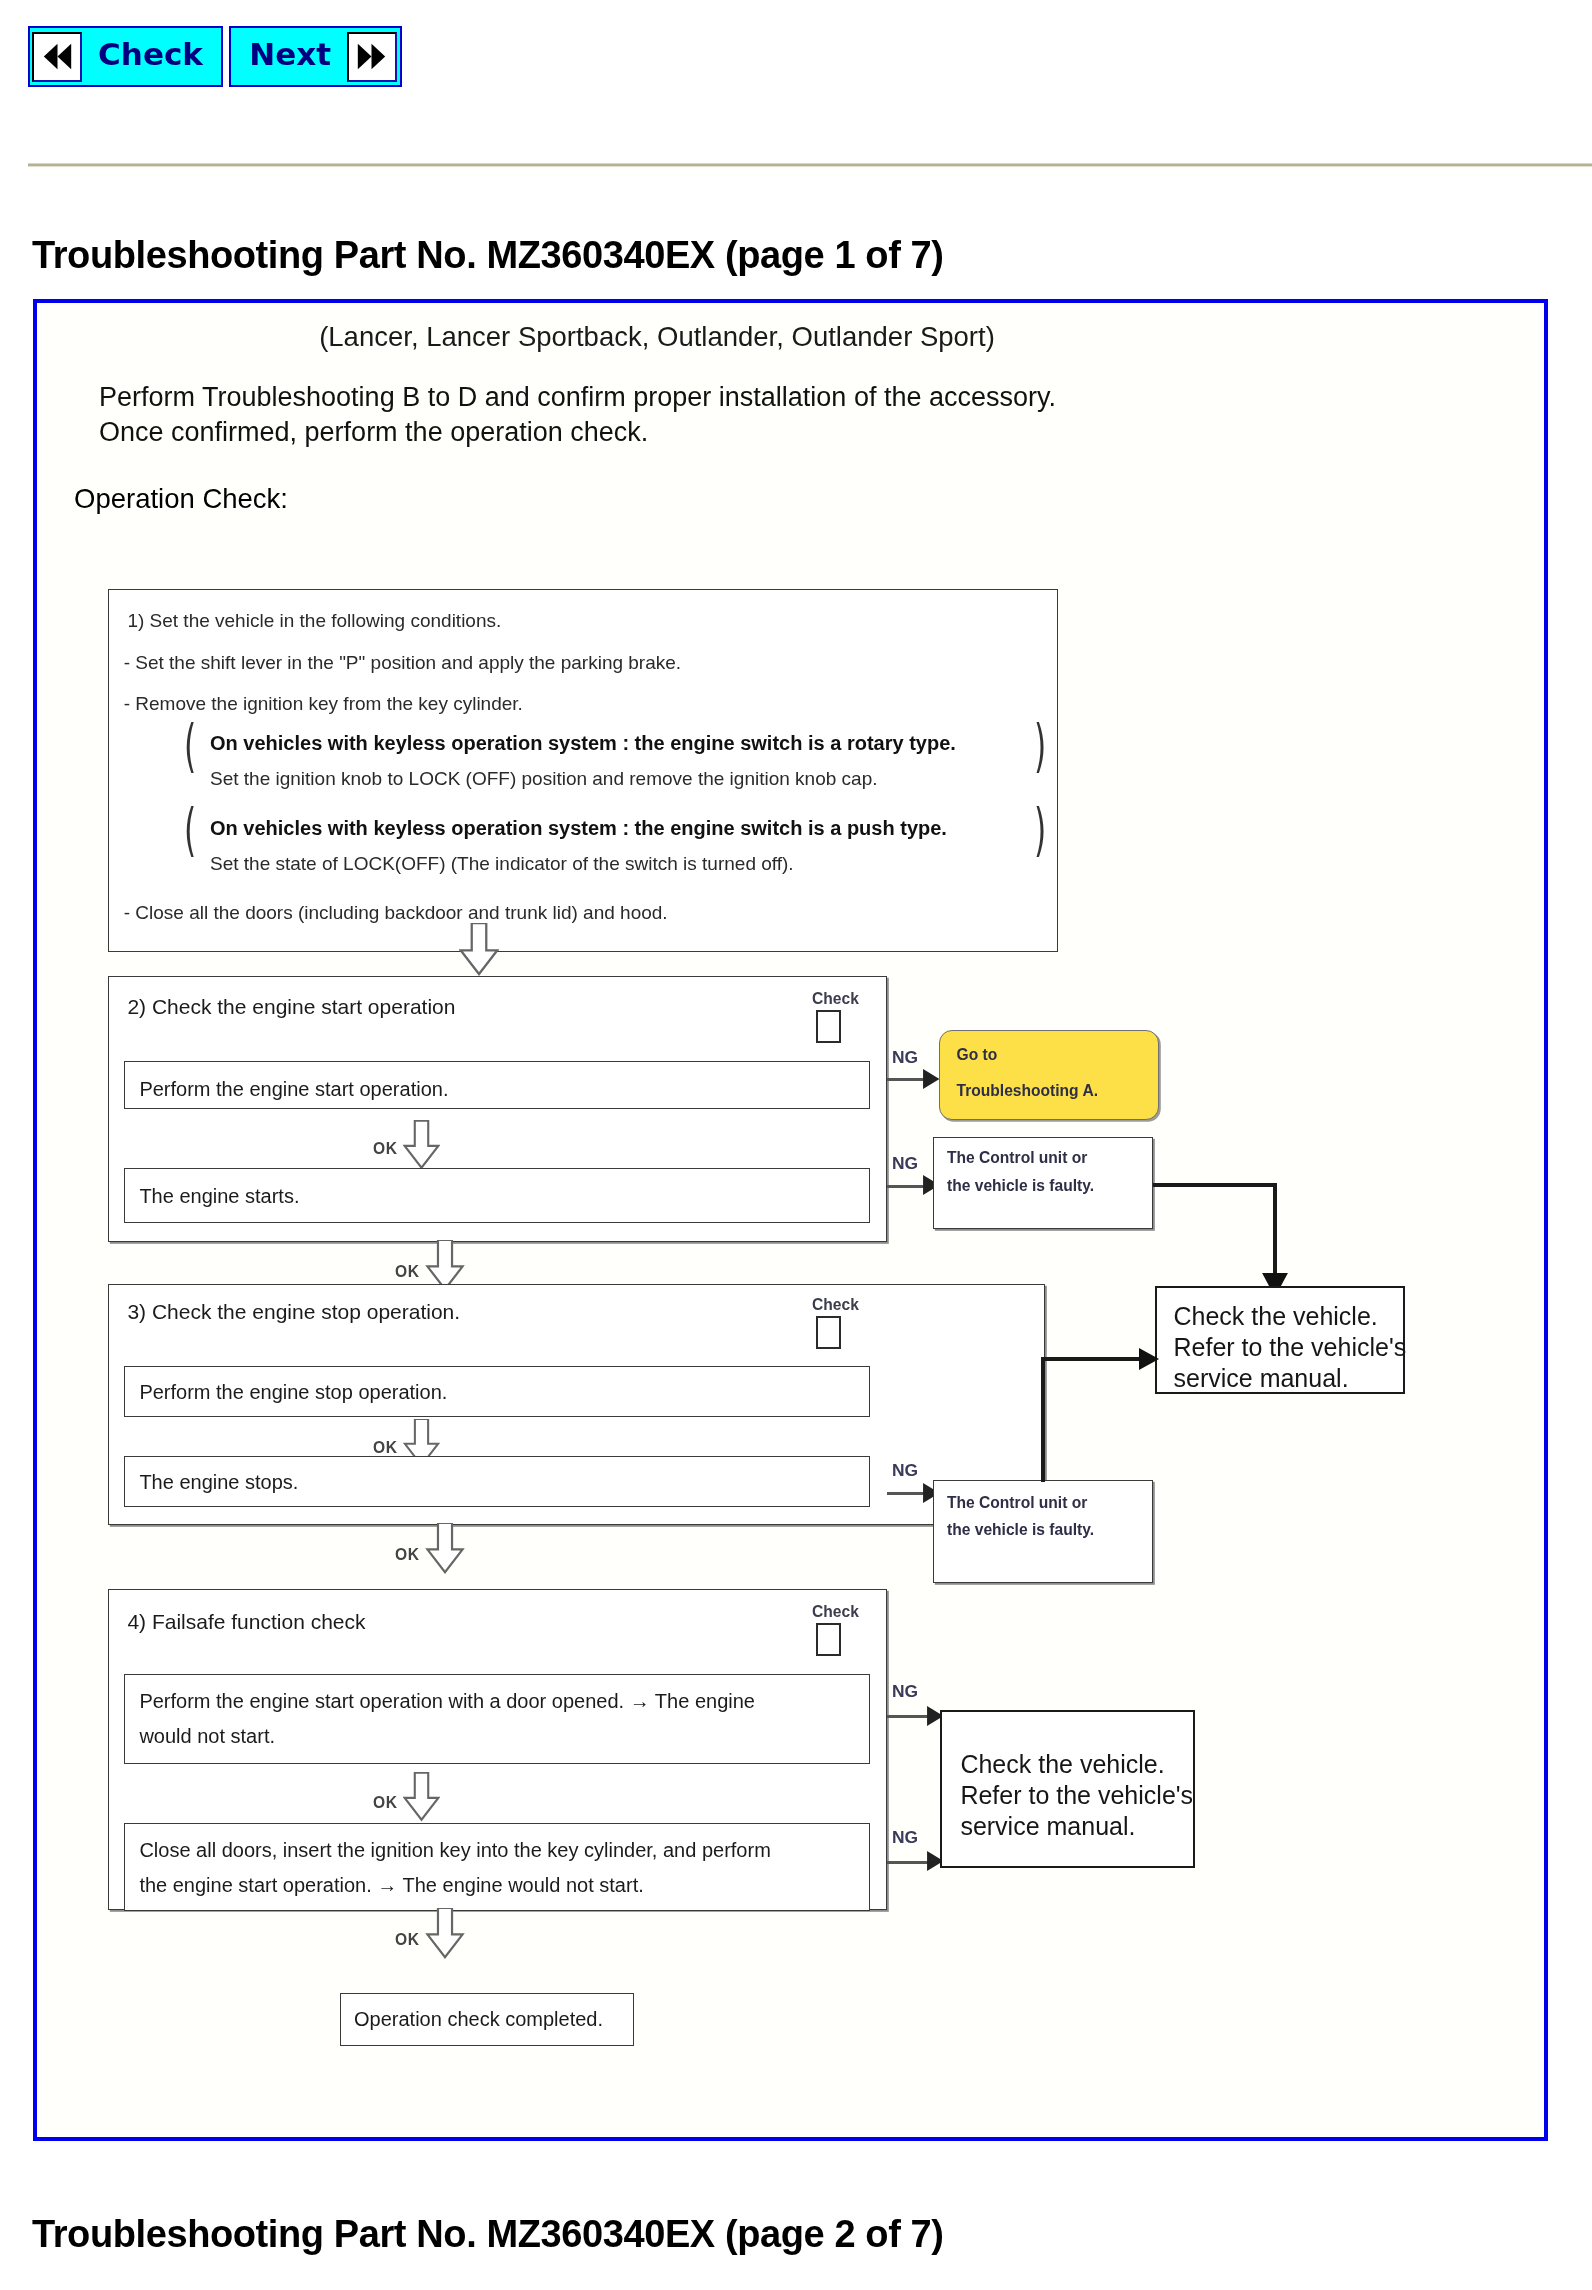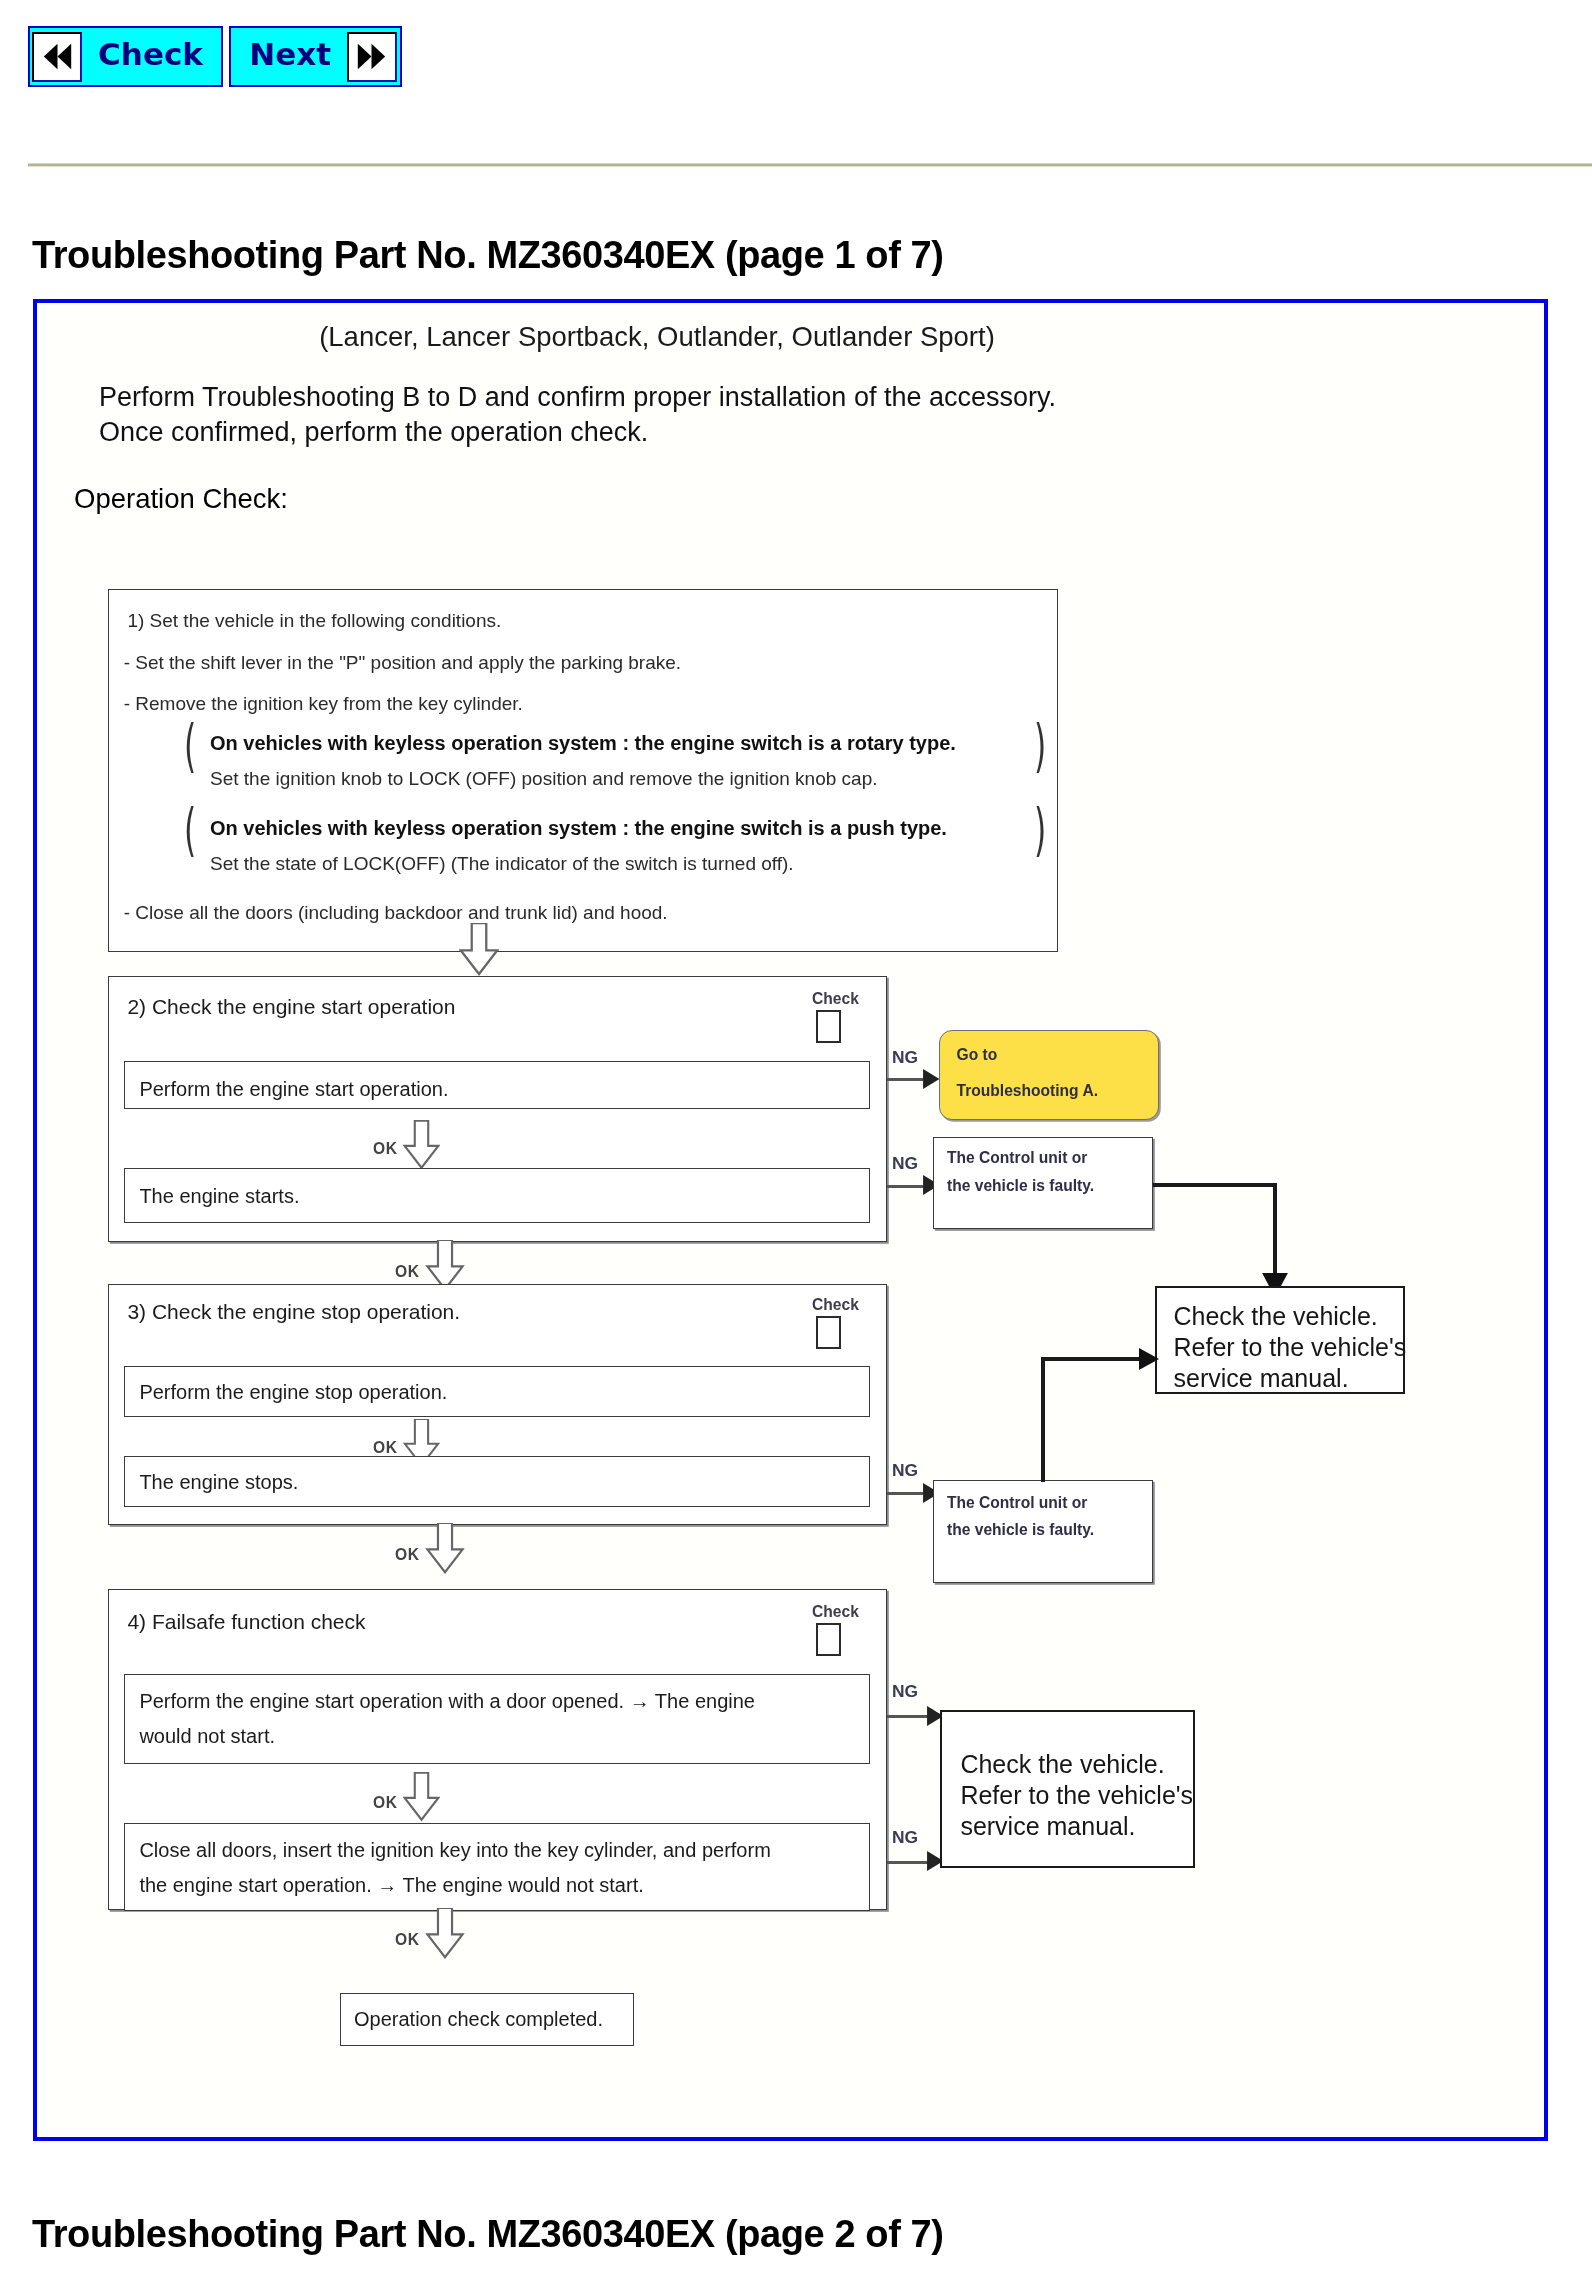--- a/index.html
+++ b/index.html
@@ -319,21 +319,21 @@
     <div class="txt bigbox-txt" style="left:16.5px; top:75px;">service manual.</div>
   </div>
 
   <span class="oklabel" style="left:395px; top:1263px;">OK</span>
   <div class="darrow" style="left:425px; top:1240px;">
     <svg width="40" height="51" viewBox="0 0 44 58">
       <polygon points="14,0 30,0 30,30 42,30 22,56 2,30 14,30" fill="#ffffff" stroke="#666666" stroke-width="2.5"></polygon>
     </svg>
   </div>
 
-  <div class="box" style="left:108px; top:1284px; width:779px; height:241px;">
+  <div class="box" style="left:108px; top:1284px; width:937px; height:241px;">
     <div class="txt steptitle" style="left:18.4px; top:14.7px;">3) Check the engine stop operation.</div>
     <span class="checkword" style="left:703px; top:11px;">Check</span>
     <span class="checkbox-sq" style="left:707px; top:31px;"></span>
 
     <div class="box plain" style="left:14.7px; top:81px; width:746px; height:51px;">
       <div class="txt innerline" style="left:14.7px; top:13.8px;">Perform the engine stop operation.</div>
     </div>
 
     <span class="oklabel" style="left:264px; top:154px;">OK</span>
     <div class="darrow" style="left:294px; top:134px;">

